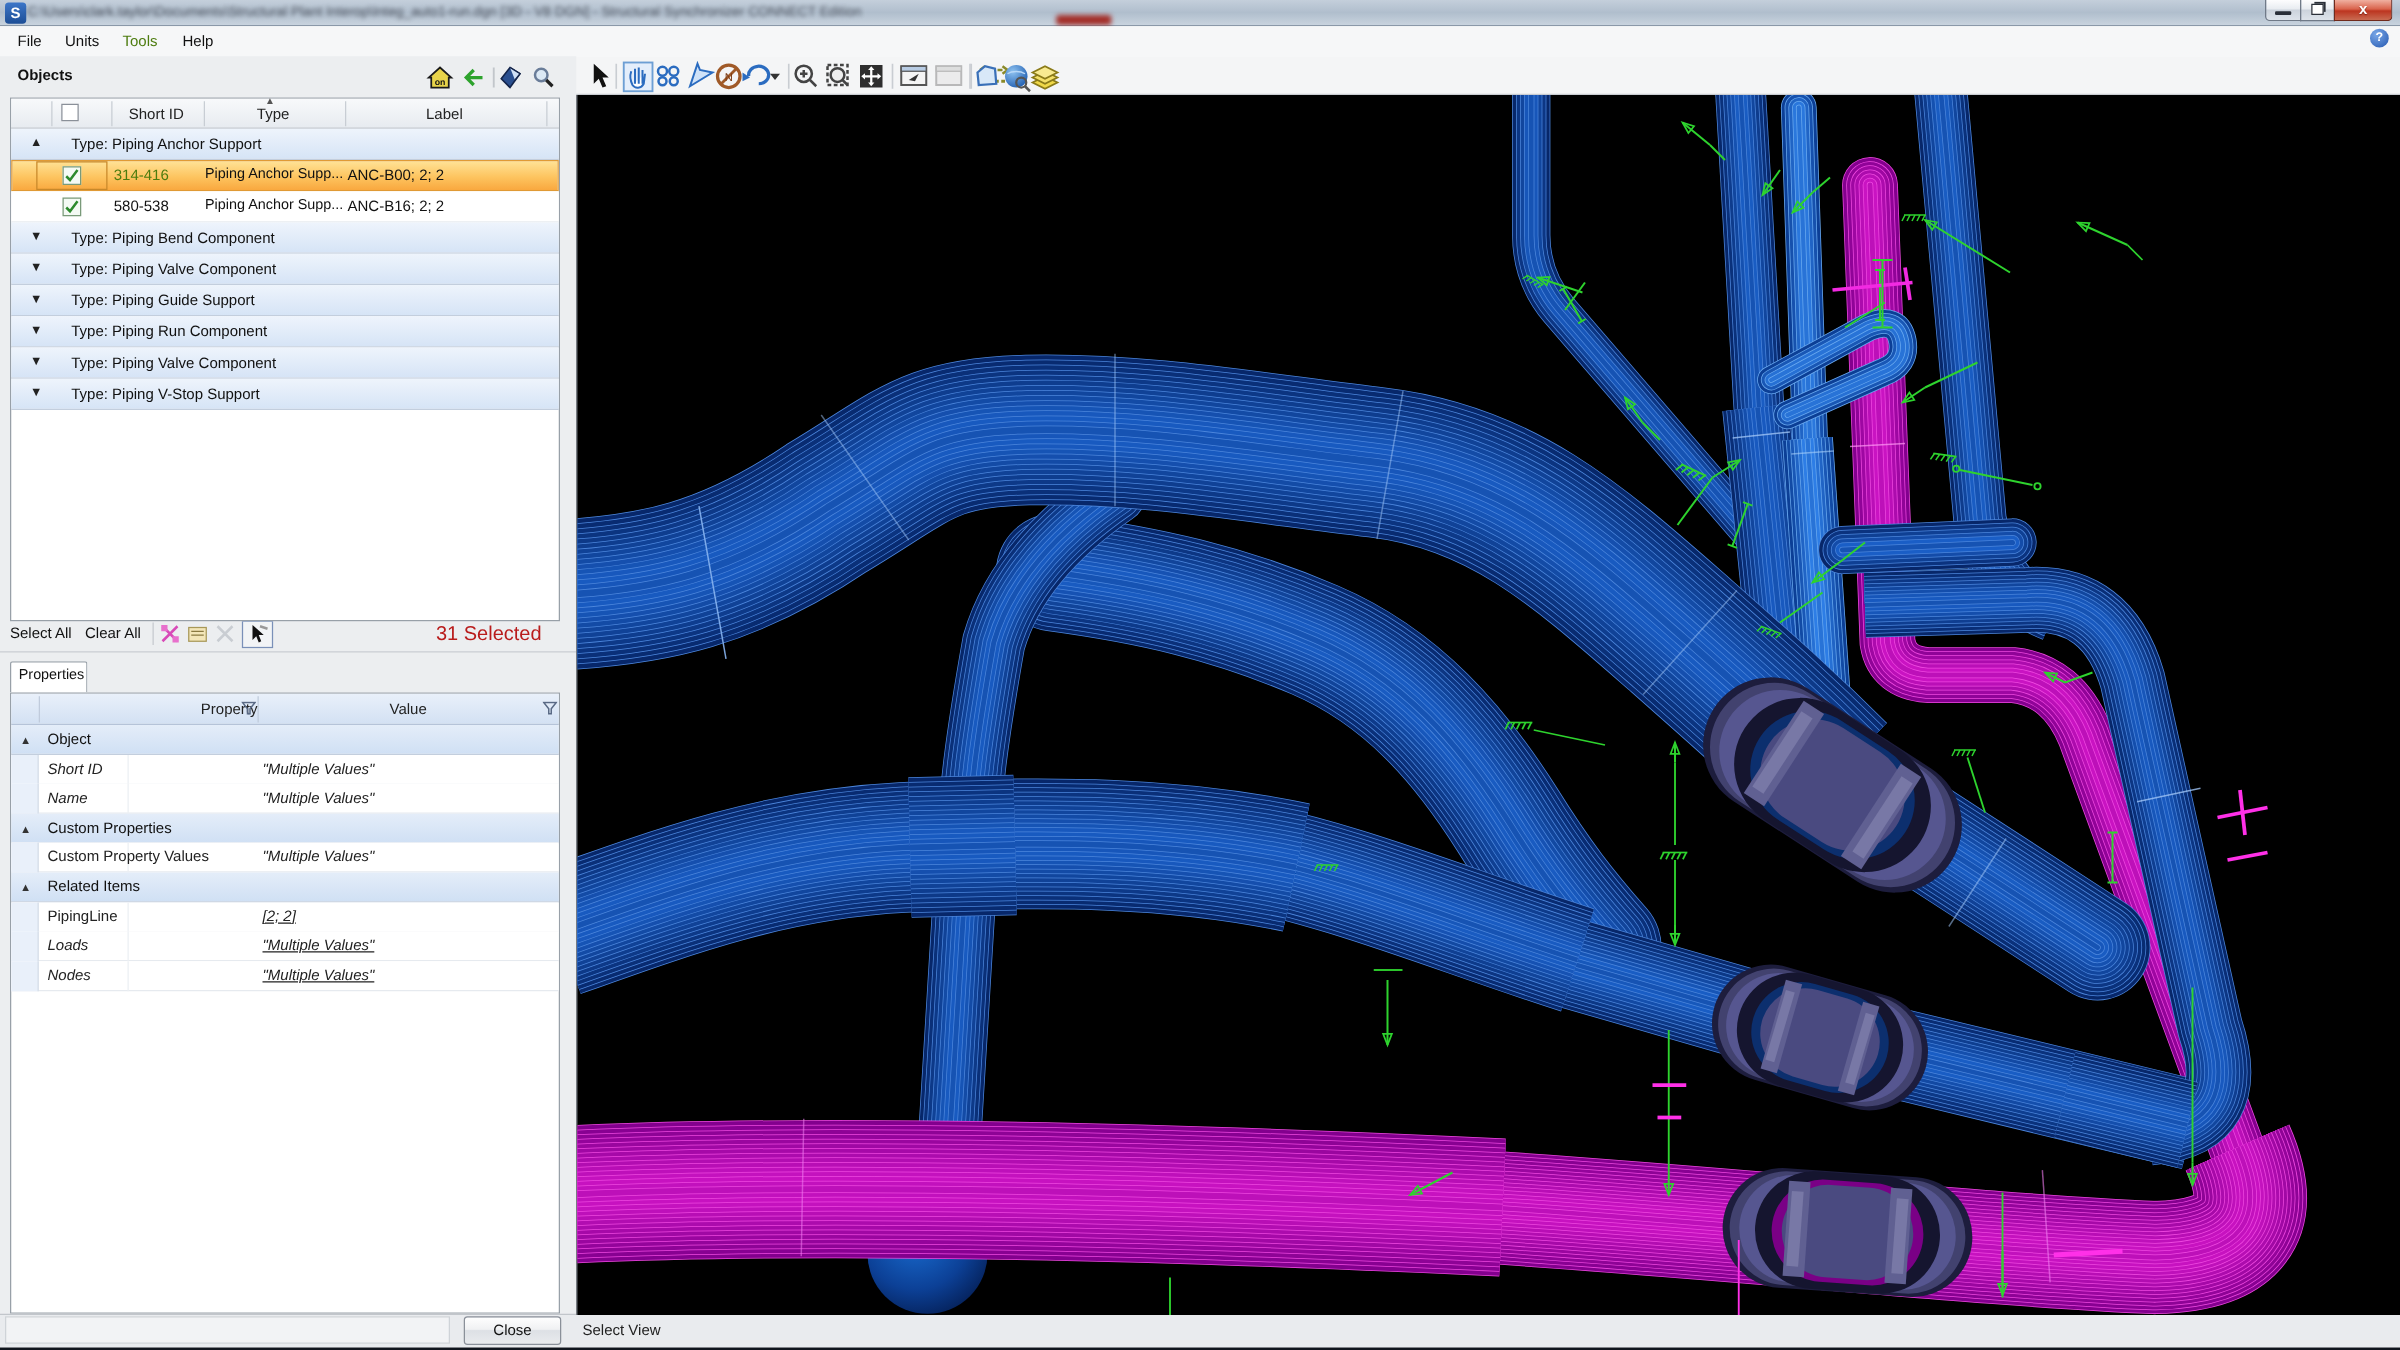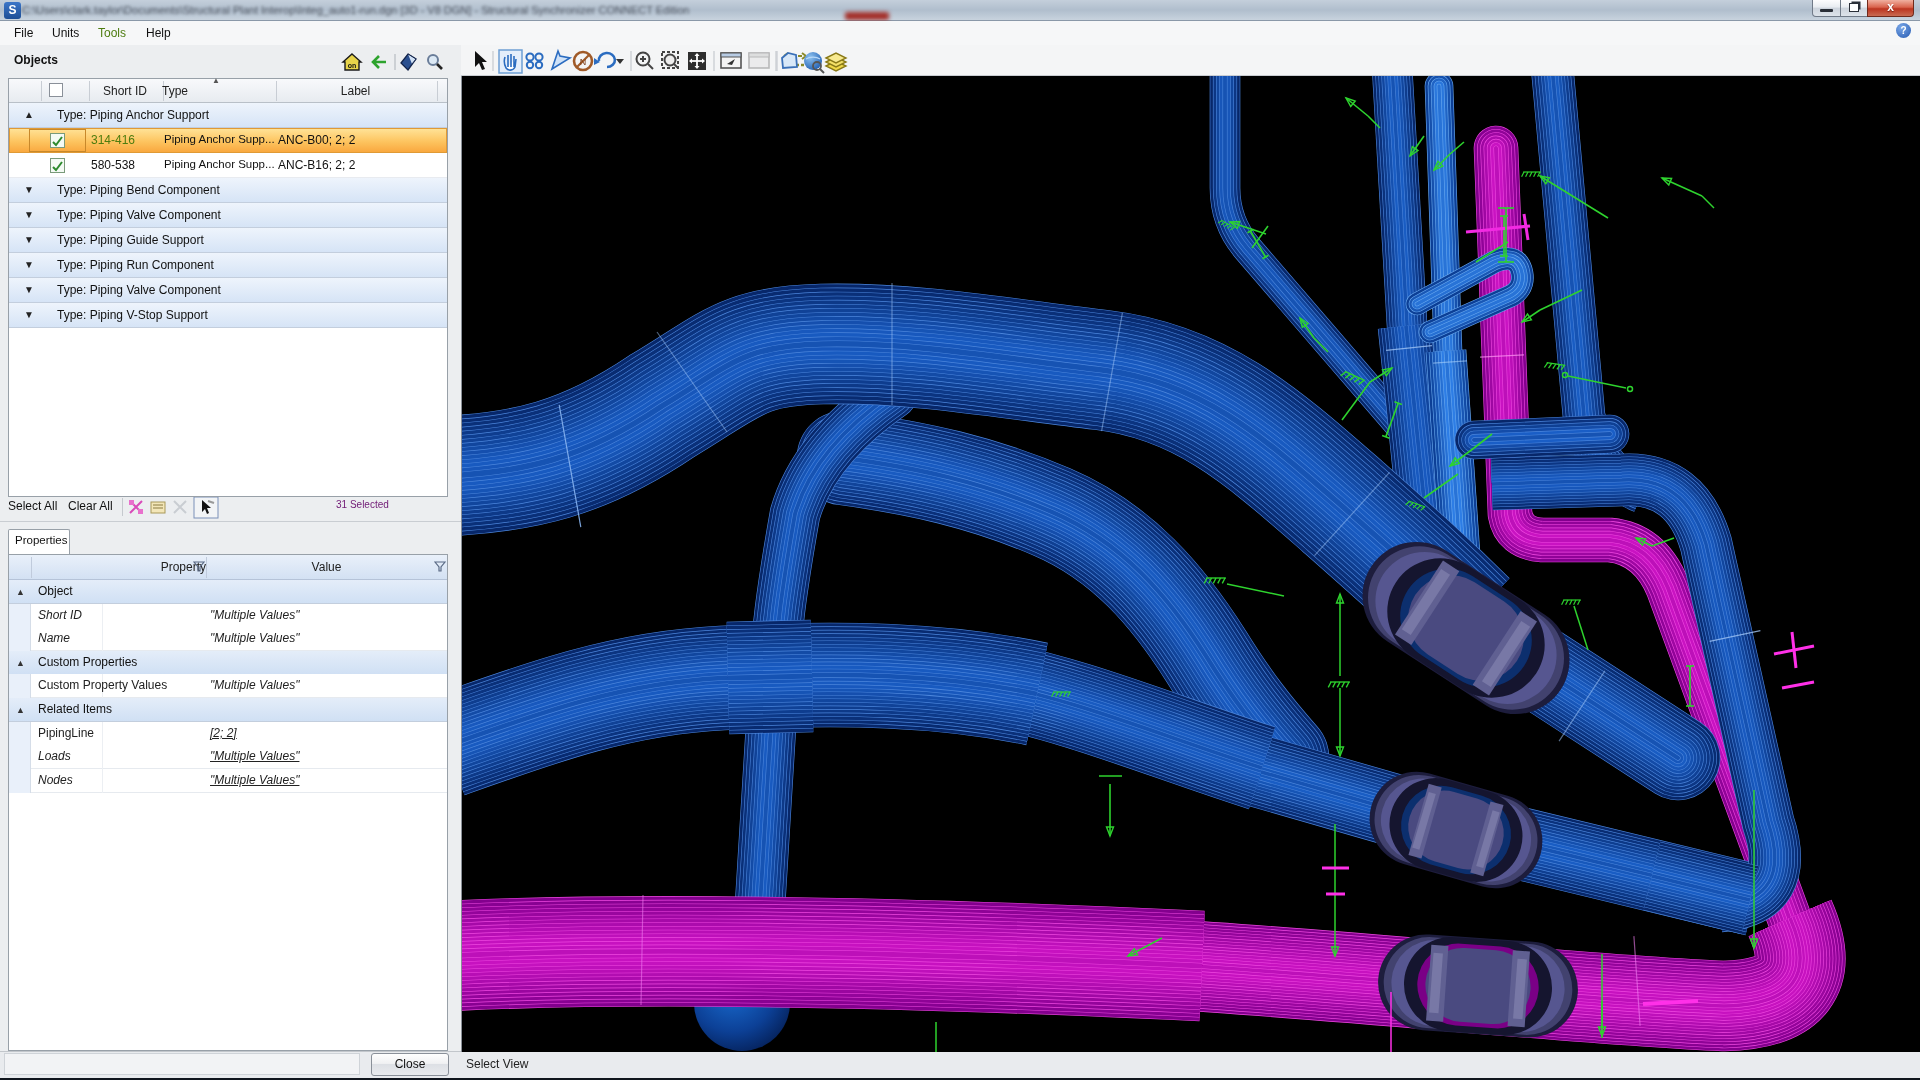--- a/index.html
+++ b/index.html
@@ -44,21 +44,21 @@
 </svg>
 <div class="abs" style="left:8px;top:78px;width:440px;height:419px;background:#fff;border:1px solid #98a0a8"></div>
 <div class="abs" style="left:9px;top:79px;width:438px;height:24px;background:linear-gradient(#f8f9fb,#e7ebf0);border-bottom:1px solid #b9c0c8"></div>
 <div class="abs" style="left:41px;top:81px;width:1px;height:20px;background:#c8cdd4"></div>
 <div class="abs" style="left:89px;top:81px;width:1px;height:20px;background:#c8cdd4"></div>
 <div class="abs" style="left:163px;top:81px;width:1px;height:20px;background:#c8cdd4"></div>
 <div class="abs" style="left:276px;top:81px;width:1px;height:20px;background:#c8cdd4"></div>
 <div class="abs" style="left:437px;top:81px;width:1px;height:20px;background:#c8cdd4"></div>
 <div class="abs" style="left:49px;top:83px;width:14px;height:14px;border:1px solid #8a9099;background:#fff"></div>
 <div class="abs" style="left:88px;top:84px;width:74px;height:16px;font-size:12px;color:#222;text-align:center">Short ID</div>
-<div class="abs" style="left:162px;top:84px;width:113px;height:16px;font-size:12px;color:#222;">Type</div>
+<div class="abs" style="left:162px;top:84px;width:113px;height:16px;font-size:12px;color:#222;text-align:center">Type</div>
 <div class="abs" style="left:210px;top:76px;width:12px;font-size:8px;color:#555;text-align:center">▲</div>
 <div class="abs" style="left:275px;top:84px;width:161px;height:16px;font-size:12px;color:#222;text-align:center">Label</div>
 <div class="abs" style="left:9px;top:103px;width:438px;height:25px;background:linear-gradient(#eef4fc,#d6e4f6);border-bottom:1px solid #c3cedd"></div>
 <div class="abs" style="left:24px;top:109px;font-size:10px;color:#222">▲</div>
 <div class="abs" style="left:57px;top:108px;font-size:12px;color:#111">Type: Piping Anchor Support</div>
 <div class="abs" style="left:9px;top:128px;width:438px;height:25px;background:linear-gradient(#ffe296,#fdc45f 55%,#f9a83f);border:1px solid #e09a35"></div>
 <div class="abs" style="left:29px;top:129px;width:57px;height:23px;border:1px solid #c8882a"></div>
 <div class="abs" style="left:50px;top:133px;width:15px;height:15px;border:1px solid #7a9a7a;background:#f4faf4"><svg width="13" height="13">
       <path d="M2 7 L5 10 L11 2" fill="none" stroke="#2d8a2d" stroke-width="2"></path>
     </svg></div>
@@ -105,21 +105,21 @@
     </g>
 <g transform="translate(44,0)" stroke="#c9cdd2" stroke-width="2" fill="none">
       <path d="M2 4 L14 16 M14 4 L2 16"></path>
     </g>
 <g transform="translate(66,0)">
       <rect x="0" y="0" width="24" height="21" fill="#f2f4f6" stroke="#7a90b8"></rect>
       <path d="M8 3 L8 15 L11 12 L13 17 L15 16 L13 11 L17 11 Z" fill="#111"></path>
       <path d="M14 4 l6 2" stroke="#999" stroke-width="2"></path>
     </g>
 </svg>
-<div class="abs" style="left:336px;top:499px;width:110px;font-size:10px;color:#701a75;text-align:left">31 Selected</div>
+<div class="abs" style="left:336px;top:499px;width:110px;font-size:16px;color:#b91c1c;text-align:center">31 Selected</div>
 <div class="abs" style="left:0px;top:521px;width:461px;height:1px;background:#c9cdd2"></div>
 <div class="abs" style="left:8px;top:529px;width:62px;height:25px;background:#fff;border:1px solid #98a0a8;border-bottom:none;border-radius:2px 2px 0 0"></div>
 <div class="abs" style="left:15px;top:534px;font-size:11.5px;color:#111">Properties</div>
 <div class="abs" style="left:8px;top:554px;width:440px;height:497px;background:#fff;border:1px solid #98a0a8"></div>
 <div class="abs" style="left:9px;top:555px;width:438px;height:25px;background:linear-gradient(#e9f0fa,#d3e1f3);border-bottom:1px solid #b5c3d8"></div>
 <div class="abs" style="left:31px;top:557px;width:1px;height:21px;background:#c0cbdc"></div>
 <div class="abs" style="left:206px;top:557px;width:1px;height:21px;background:#c0cbdc"></div>
 <div class="abs" style="left:31px;top:560px;width:175px;font-size:12px;color:#222;text-align:right">Property</div>
 <div class="abs" style="left:206px;top:560px;width:241px;font-size:12px;color:#222;text-align:center">Value</div>
 <svg class="abs" style="left:193px;top:561px" width="12" height="12">

